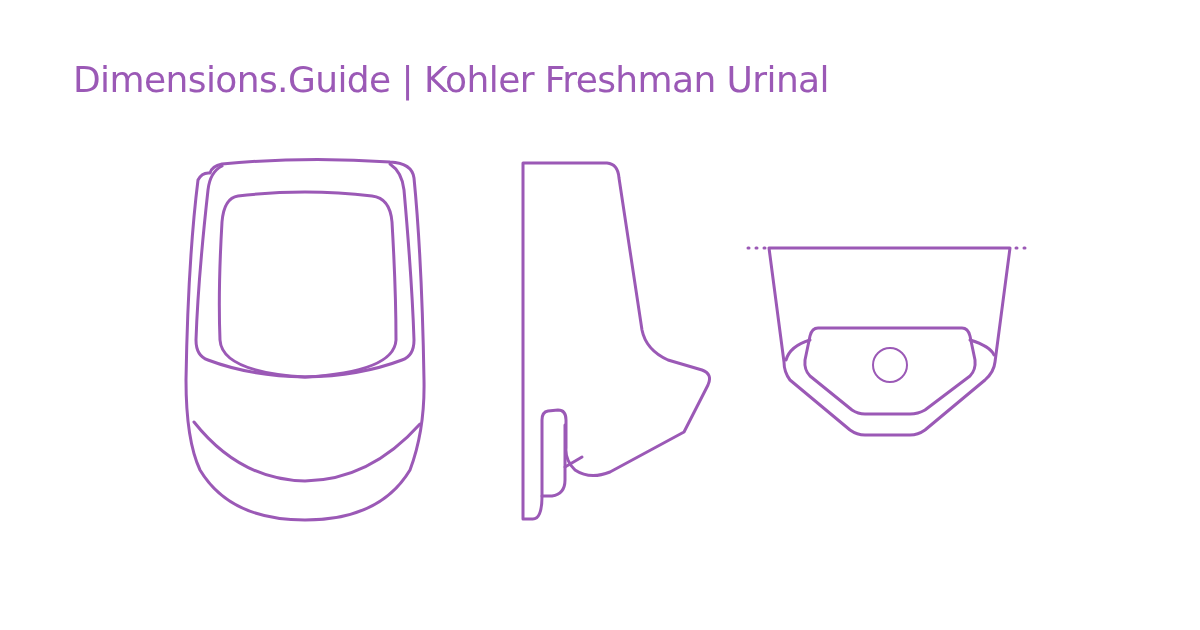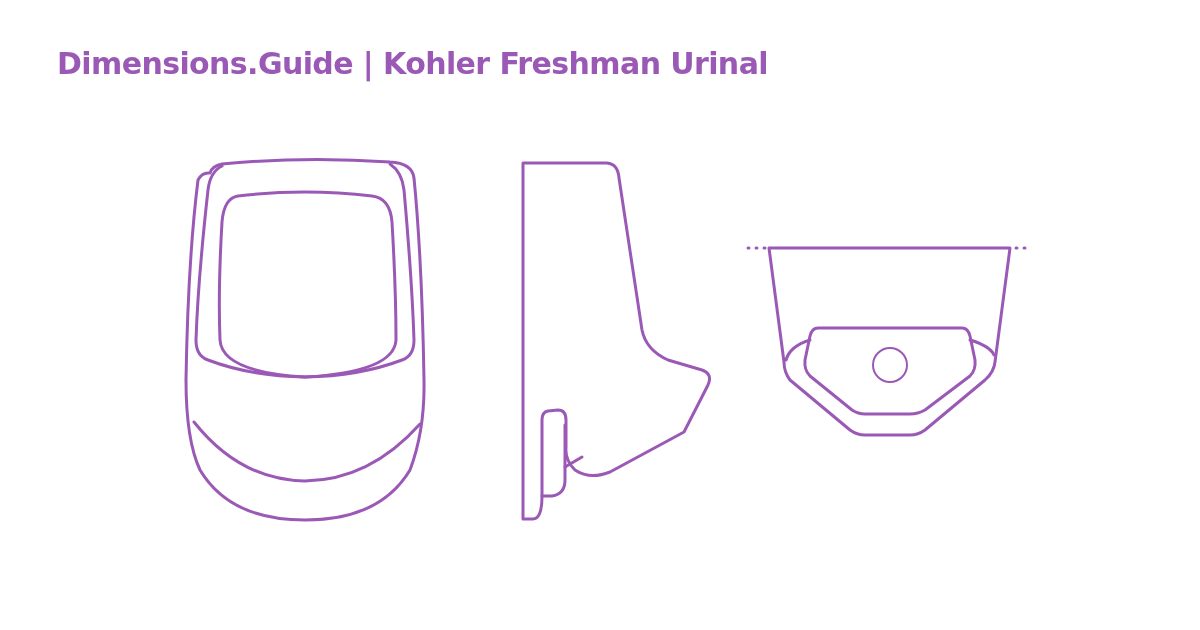--- a/index.html
+++ b/index.html
@@ -11,23 +11,23 @@
       width: 1200px;
       height: 630px;
       position: relative;
       overflow: hidden;
       font-family: "DejaVu Sans", "Liberation Sans", sans-serif;
     }
     .page-title {
       position: absolute;
       left: 57px;
       top: 44px;
-      margin: 0;
-      font-size: 30px;
-      font-weight: bold;
+      margin: 16px;
+      font-size: 36px;
+      font-weight: normal;
       letter-spacing: -0.6px;
       color: #9b59b6;
       white-space: nowrap;
       line-height: 40px;
     }
     .drawing {
       position: absolute;
       left: 0;
       top: 0;
       width: 1200px;

